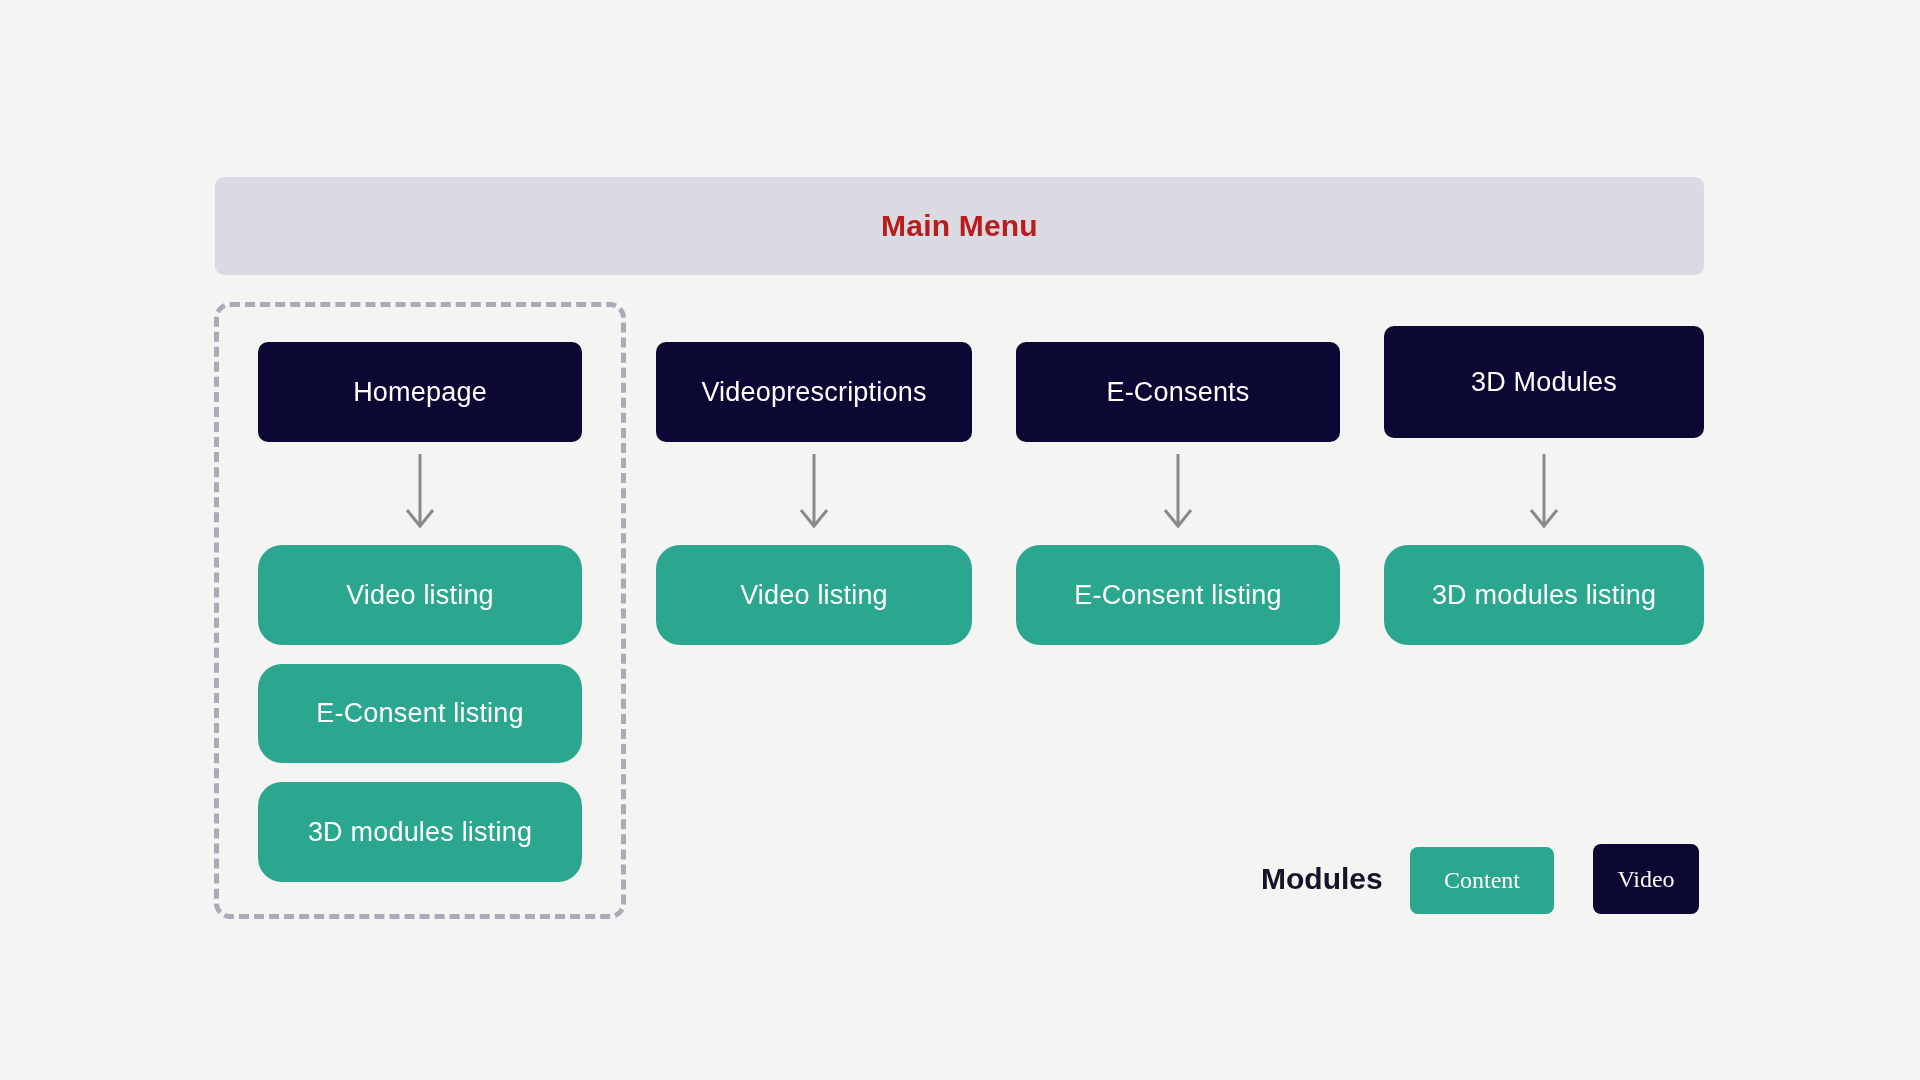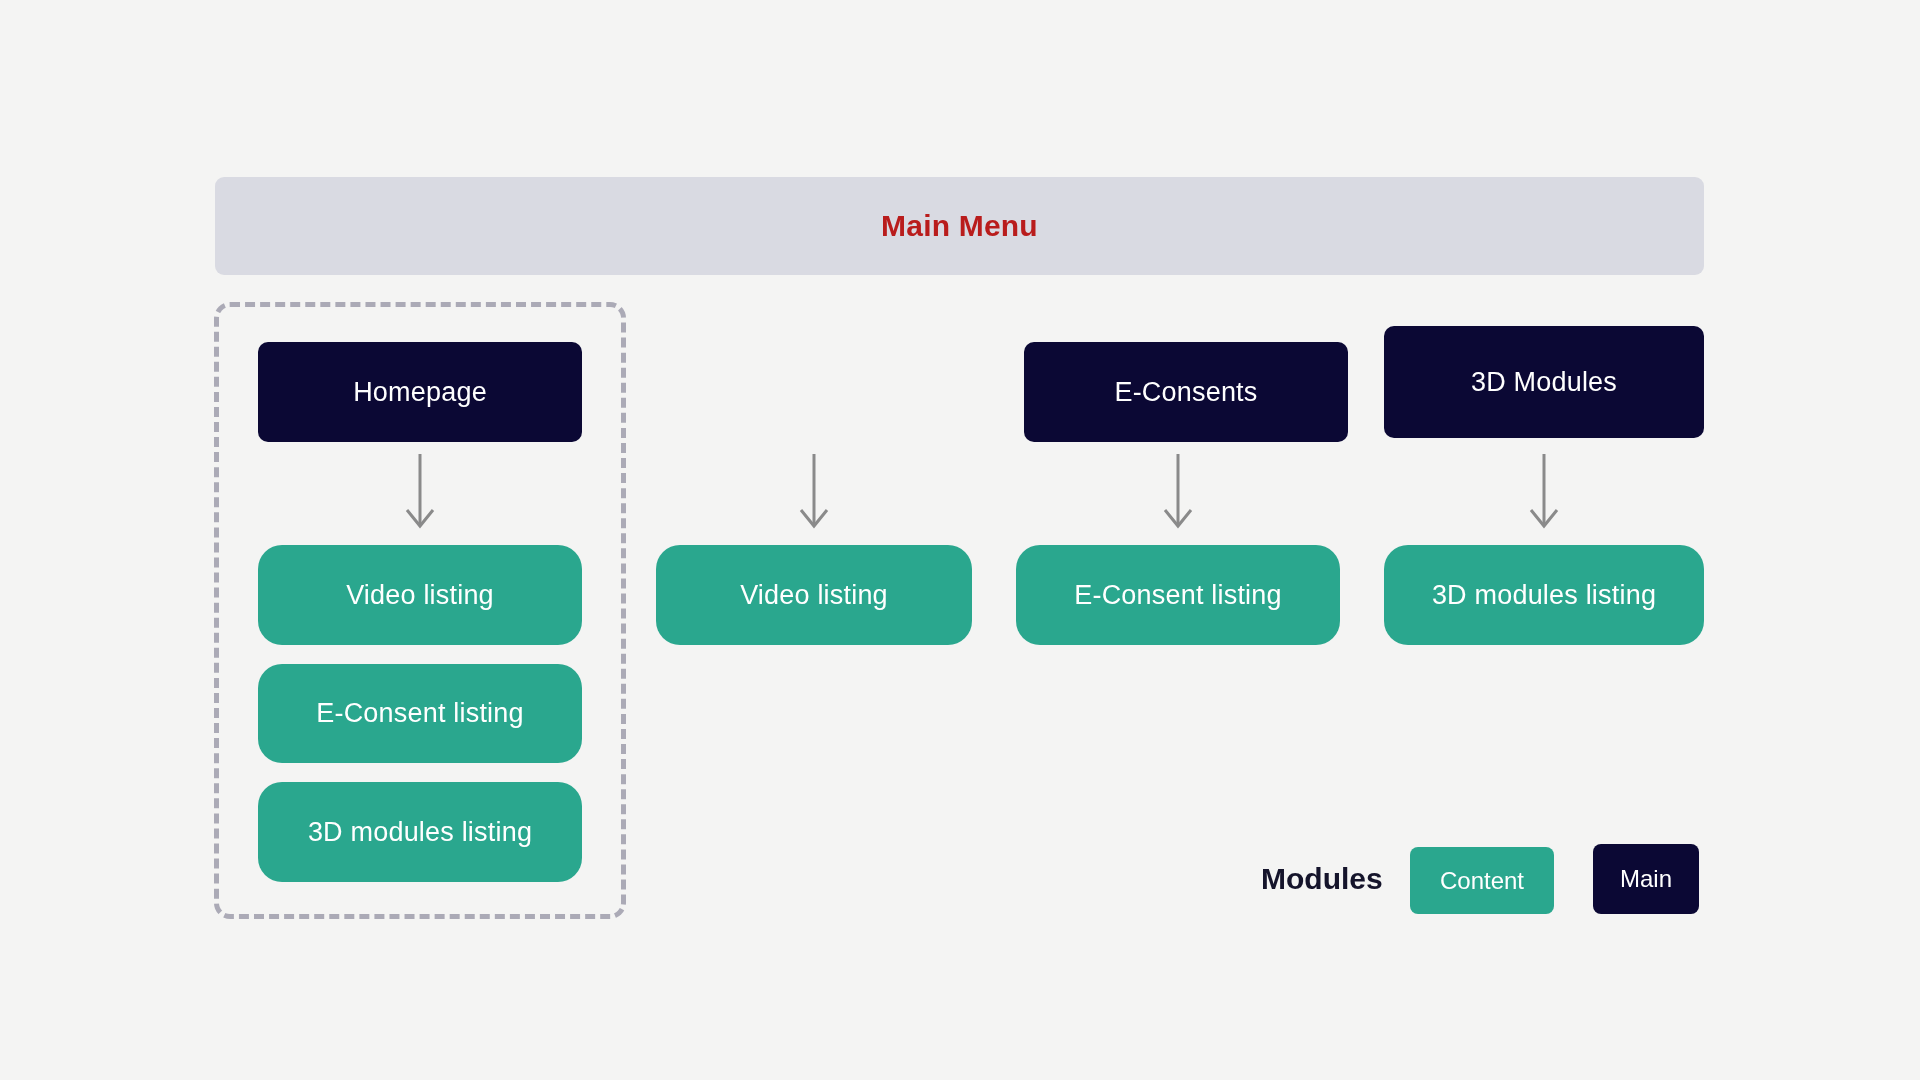--- a/index.html
+++ b/index.html
@@ -25,21 +25,21 @@
   .node.page{background:#0b0834;}
   .node.content{background:#2aa78e;border-radius:24px;}
   .arrow{position:absolute;width:32px;height:80px;}
   .arrow svg{display:block;}
   .legend-label{
     position:absolute;left:1261px;top:862px;font-size:30px;font-weight:600;
     color:#15142b;
   }
   .legend-chip{
     position:absolute;display:flex;align-items:center;justify-content:center;
-    border-radius:8px;color:#fff;font-size:24px;font-weight:500;
+    border-radius:8px;color:#fff;font-size:24px;font-weight:500;font-family:Liberation Serif, serif;
   }
   .legend-chip.content{left:1410px;top:847px;width:144px;height:67px;background:#2aa78e;}
   .legend-chip.page{left:1593px;top:844px;width:106px;height:70px;background:#0b0834;}
 </style>
 </head>
 <body>
 
 <div class="canvas">
 
   <div class="menubar">
@@ -60,31 +60,34 @@
   <div class="node content" style="left:258px;top:545px;width:324px;height:100px;">
     <span>Video listing</span>
   </div>
   <div class="node content" style="left:258px;top:664px;width:324px;height:99px;">
     <span>E-Consent listing</span>
   </div>
   <div class="node content" style="left:258px;top:782px;width:324px;height:100px;">
     <span>3D modules listing</span>
   </div>
 
+  <div class="node page" style="left:656px;top:342px;width:316px;height:100px;">
+    <span>Videoprescriptions</span>
+  </div>
   <div class="arrow" style="left:798px;top:452px;">
     <svg width="32" height="80" viewBox="0 0 32 80">
       <line x1="16" y1="2" x2="16" y2="72" stroke="#8a8a8a" stroke-width="3"></line>
       <polyline points="3,58 16,74 29,58" fill="none" stroke="#8a8a8a" stroke-width="3"></polyline>
     </svg>
   </div>
   <div class="node content" style="left:656px;top:545px;width:316px;height:100px;">
     <span>Video listing</span>
   </div>
 
-  <div class="node page" style="left:1016px;top:342px;width:324px;height:100px;margin-left:8px;">
+  <div class="node page" style="left:1016px;top:342px;width:324px;height:100px;">
     <span>E-Consents</span>
   </div>
   <div class="arrow" style="left:1162px;top:452px;">
     <svg width="32" height="80" viewBox="0 0 32 80">
       <line x1="16" y1="2" x2="16" y2="72" stroke="#8a8a8a" stroke-width="3"></line>
       <polyline points="3,58 16,74 29,58" fill="none" stroke="#8a8a8a" stroke-width="3"></polyline>
     </svg>
   </div>
   <div class="node content" style="left:1016px;top:545px;width:324px;height:100px;">
     <span>E-Consent listing</span>
@@ -103,16 +106,16 @@
     <span>3D modules listing</span>
   </div>
 
   <div class="legend-label">
     <span>Modules</span>
   </div>
   <div class="legend-chip content">
     <span>Content</span>
   </div>
   <div class="legend-chip page">
-    <span>Main</span>
+    <span>Video</span>
   </div>
 
 </div>
 
 </body></html>

